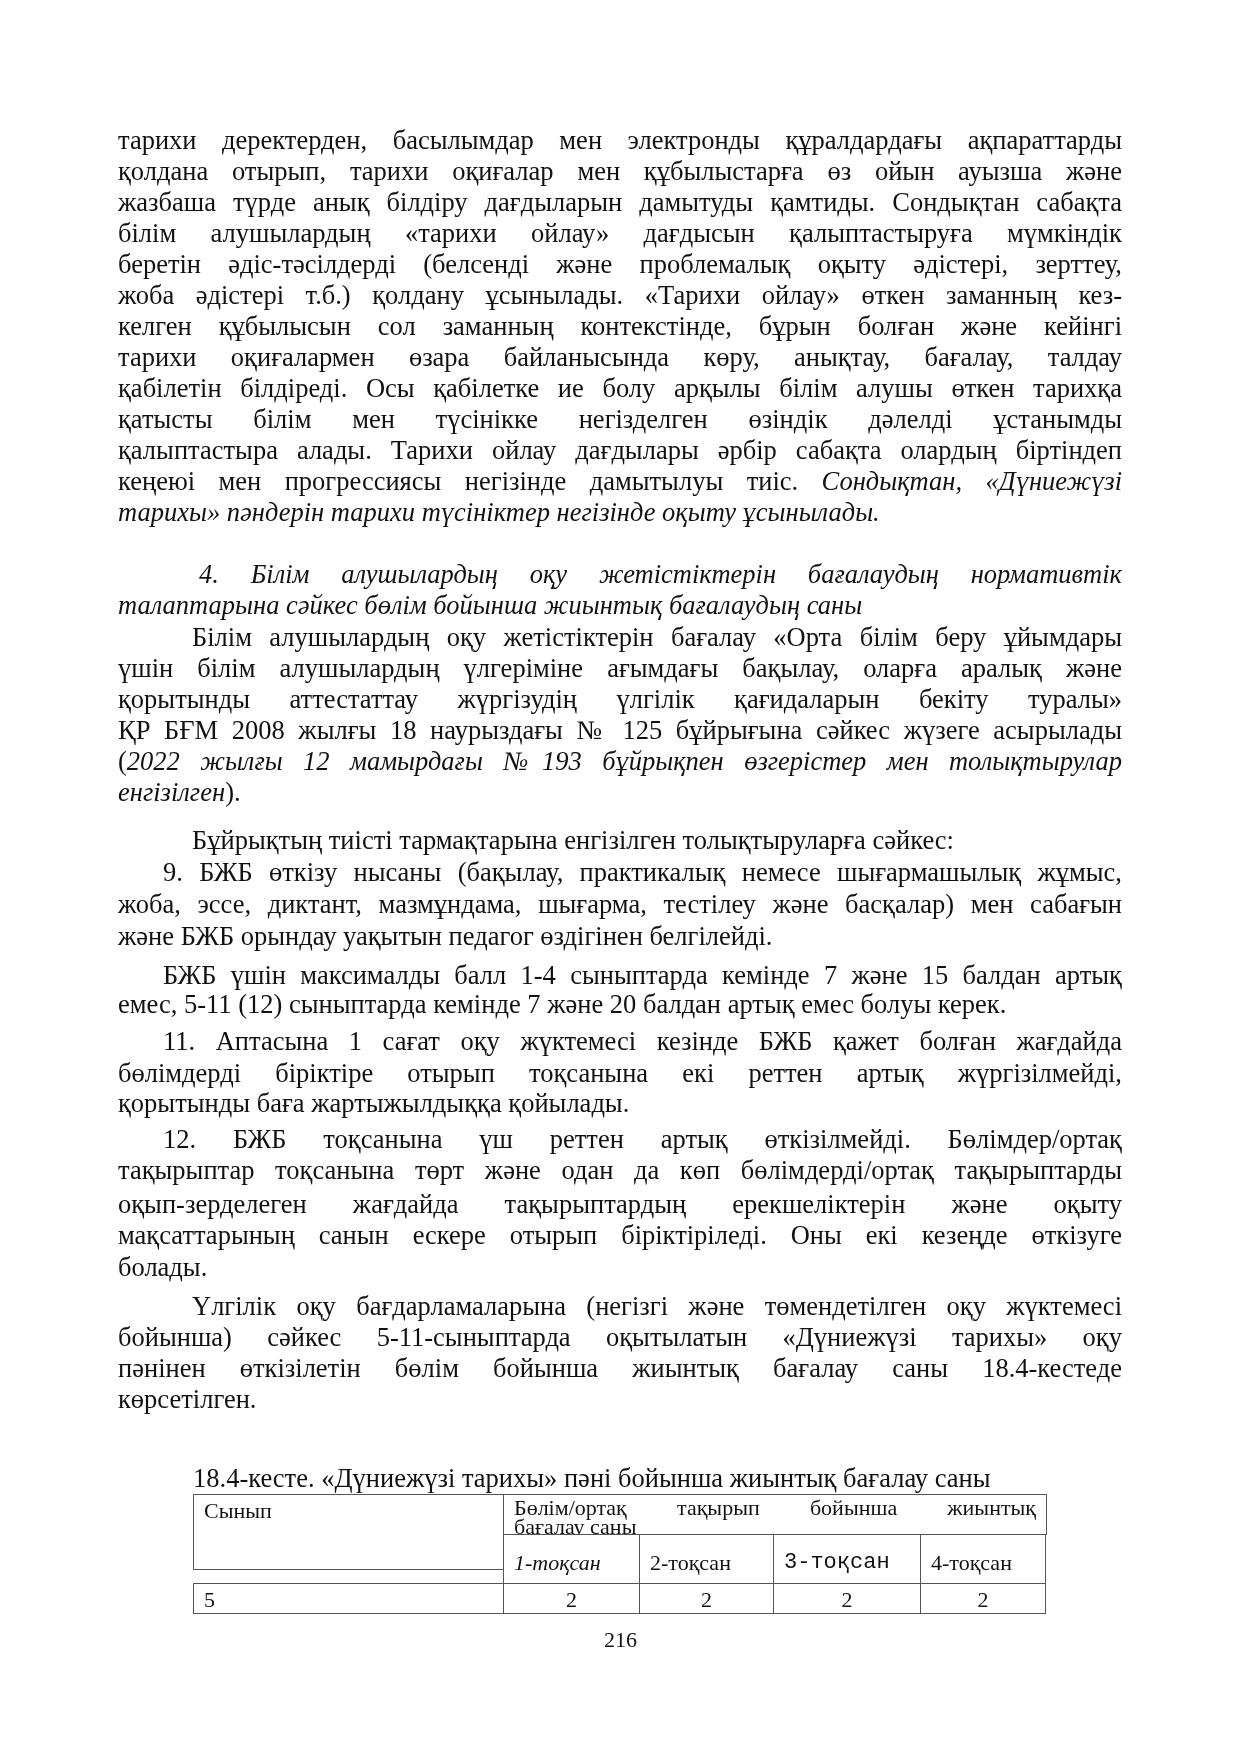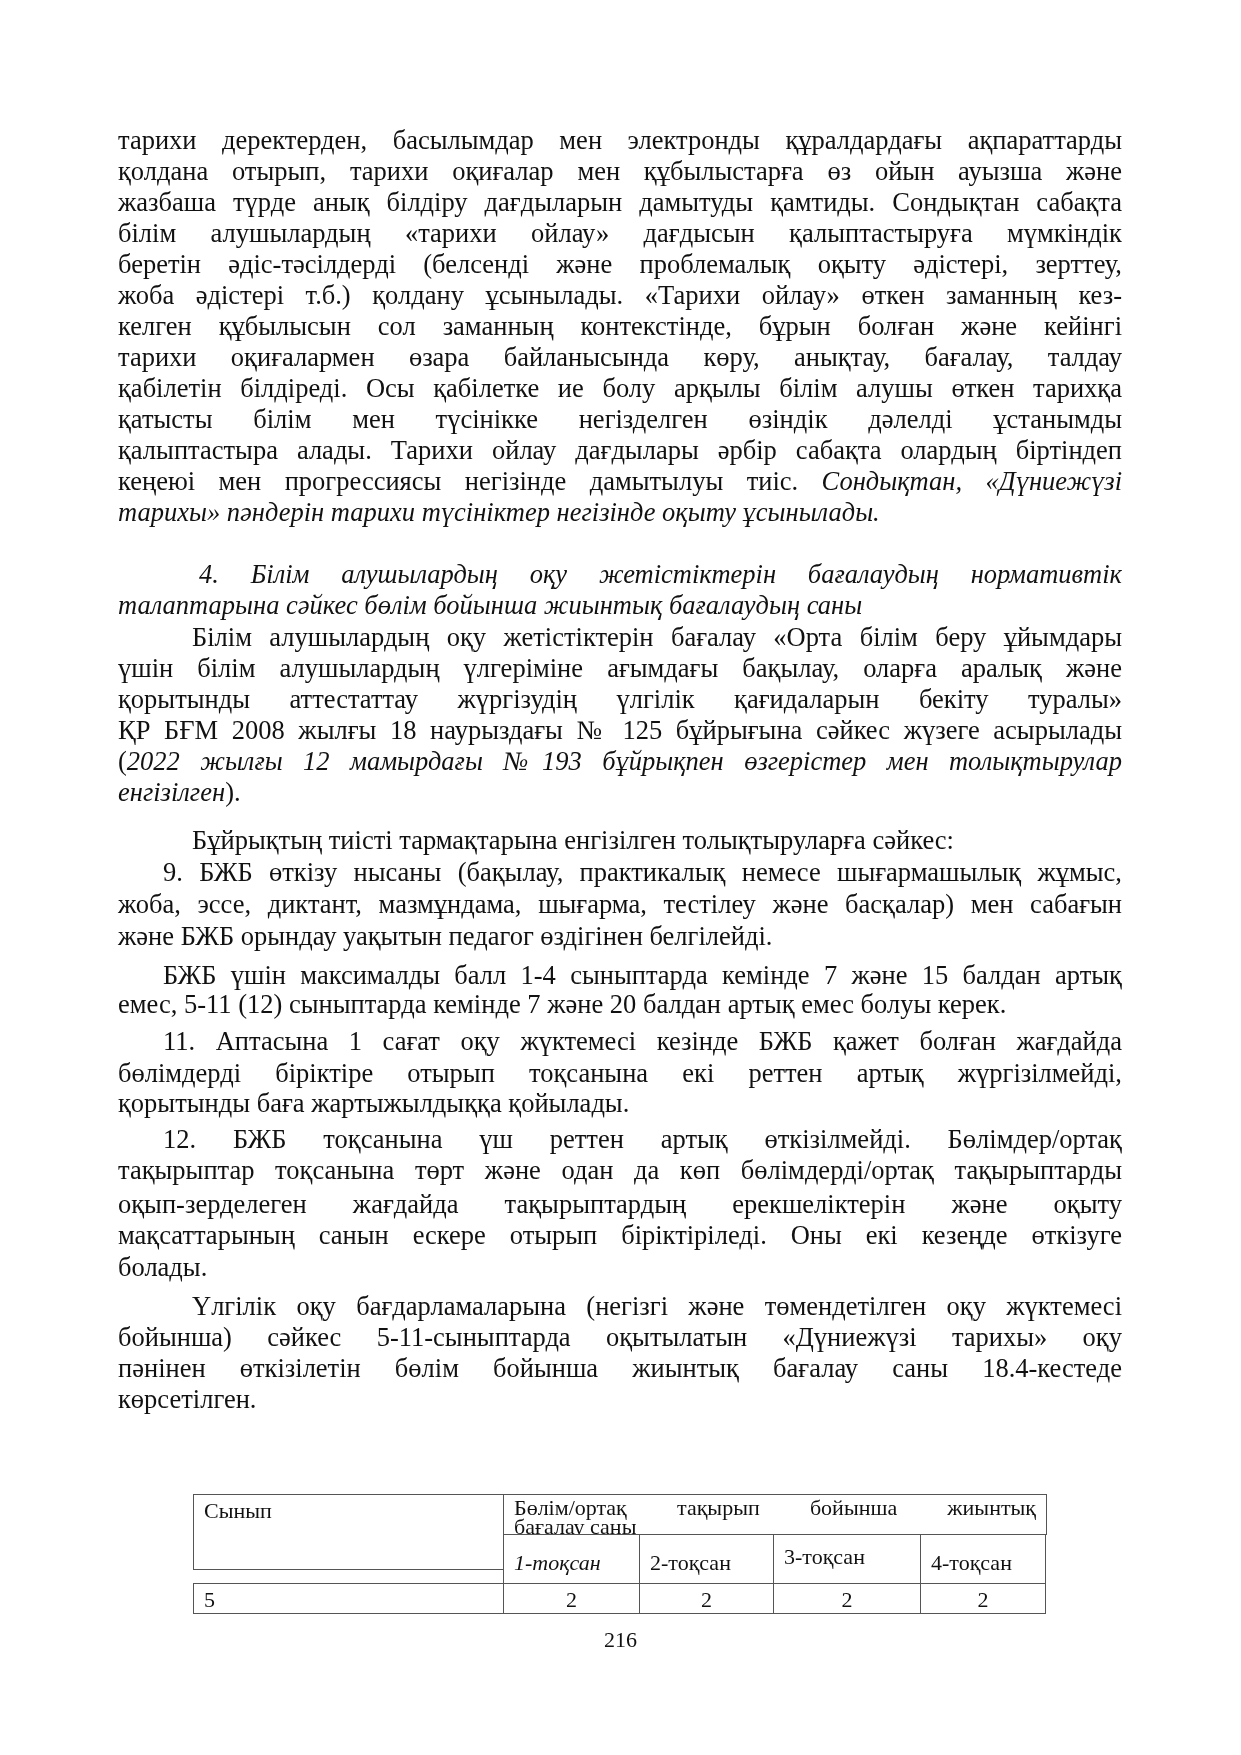--- a/index.html
+++ b/index.html
@@ -148,37 +148,38 @@
     <div class="line last" style="top:1251px">болады.</div>
   </div>
 
   <div>
     <div class="line ind-wide" style="top:1290px">Үлгілік оқу бағдарламаларына (негізгі және төмендетілген оқу жүктемесі</div>
     <div class="line" style="top:1321px">бойынша) сәйкес 5-11-сыныптарда оқытылатын «Дүниежүзі тарихы» оқу</div>
     <div class="line" style="top:1352px">пәнінен өткізілетін бөлім бойынша жиынтық бағалау саны 18.4-кестеде</div>
     <div class="line last" style="top:1383px">көрсетілген.</div>
   </div>
 
+  <div class="caption">18.4-кесте.  «Дүниежүзі тарихы» пәні бойынша жиынтық бағалау саны</div>
 
   <div class="tbl">
 
     <div class="cell" style="left:0; top:0; width:311px; height:76px;">
       <span>Сынып</span>
     </div>
 
     <div class="cell" style="left:310px; top:0; width:544px; height:41px; line-height:19px; padding-top:3px;">
       <span class="hdr-text">
         <span class="fl">Бөлім/ортақ тақырып бойынша жиынтық</span>
         <span>бағалау саны</span>
       </span>
     </div>
 
     <div class="cell" style="left:310px; top:40px; width:137px; height:50px; padding-top:14px;font-style:italic;">1-тоқсан</div>
     <div class="cell" style="left:446px; top:40px; width:135px; height:50px; padding-top:14px;">2-тоқсан</div>
-    <div class="cell" style="left:580px; top:40px; width:160px; height:50px; padding-top:8px;">3-тоқсан</div>
+    <div class="cell" style="left:580px; top:40px; width:160px; height:50px; padding-top:14px;font-family:Liberation Mono, monospace;">3-тоқсан</div>
     <div class="cell" style="left:727px; top:40px; width:126px; height:60px; padding-top:14px;">4-тоқсан</div>
 
     <div>
       <div class="cell" style="left:0; top:89px; width:311px; height:31px;">5</div>
       <div class="cell center" style="left:310px; top:89px; width:137px; height:31px;">2</div>
       <div class="cell center" style="left:446px; top:89px; width:135px; height:31px;">2</div>
       <div class="cell center" style="left:580px; top:89px; width:148px; height:31px;">2</div>
       <div class="cell center" style="left:727px; top:89px; width:126px; height:31px;">2</div>
     </div>
   </div>

